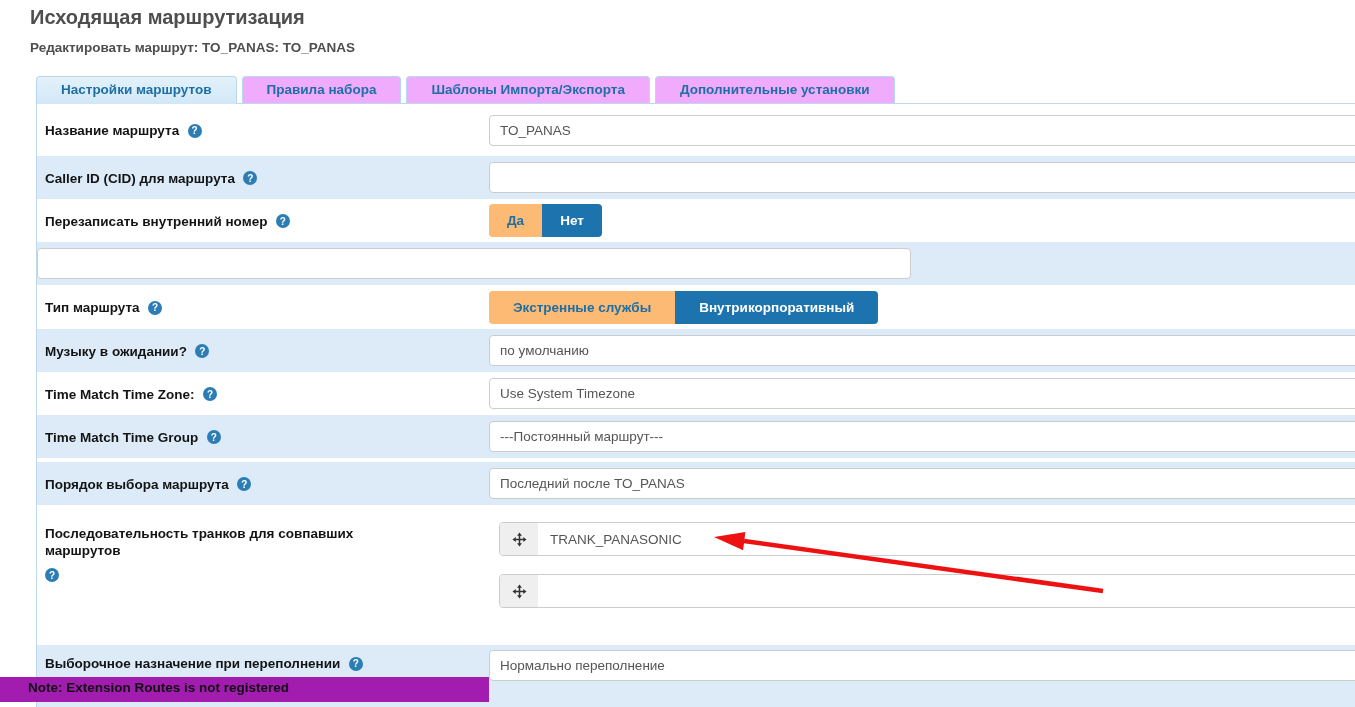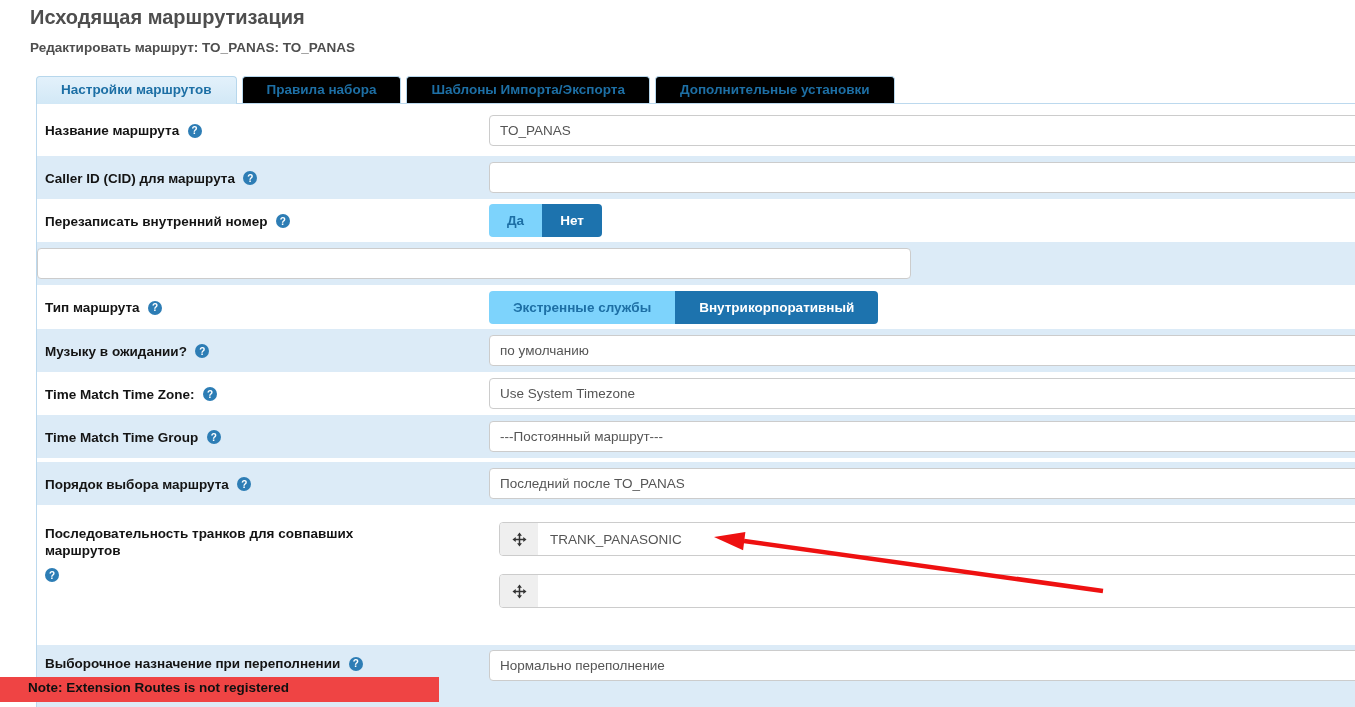--- a/index.html
+++ b/index.html
@@ -5,21 +5,21 @@
   * { margin:0; padding:0; box-sizing:border-box; }
   html,body { width:1355px; height:707px; overflow:hidden; background:#fff;
     font-family:"Liberation Sans","DejaVu Sans",sans-serif; }
   .page { position:relative; width:1355px; height:707px; }
 
   .title { position:absolute; left:30px; top:6px; font-size:20px; font-weight:bold; color:#4e4e4e; }
   .subtitle { position:absolute; left:30px; top:40px; font-size:13.5px; font-weight:bold; color:#4e4e4e; }
 
   
   .tabbar { position:absolute; left:36px; top:76px; display:flex; gap:5px; z-index:3; }
-  .tab { height:27px; line-height:26px; padding:0 24px; background:#000000;
+  .tab { height:27px; line-height:26px; padding:0 24px; background:#f0abfc;
     border:1px solid #b7d7ec; border-bottom:none; border-radius:4px 4px 0 0;
     font-size:13.5px; font-weight:bold; color:#1d6fa5; cursor:pointer; white-space:nowrap; }
   .tab.active { height:28px; background:linear-gradient(#e3f1fb,#d2e8f6); }
 
   
   .panel { position:absolute; left:36px; top:103px; width:1319px; height:604px;
     background:#fff; border-top:1px solid #bcd9ee; border-left:1px solid #bcd9ee; z-index:1; }
 
   .row { position:relative; display:flex; align-items:center; width:1326px; }
   .row.blue { background:#dcebf7; }
@@ -29,39 +29,39 @@
     width:14px; height:14px; margin-left:4px; border-radius:50%; background:#2d7db5;
     color:#fff; font-size:10px; font-weight:bold; cursor:pointer; }
   .fldcol { flex:none; position:relative; }
 
   .inp { width:874px; height:31px; border:1px solid #ccc; border-radius:4px;
     padding:0 10px; font-size:13.5px; color:#555; background:#fff; outline:none;
     font-family:"Liberation Sans","DejaVu Sans",sans-serif; }
 
   .btn-group { display:inline-flex; }
   .tbtn { height:33px; padding:0 18px; border:none; font-size:13.5px; font-weight:bold;
-    background:#7dd3fc; color:#1d6fa5; cursor:pointer;
+    background:#fdba74; color:#1d6fa5; cursor:pointer;
     font-family:"Liberation Sans","DejaVu Sans",sans-serif; }
   .tbtn.wide { padding:0 24px; }
   .tbtn:first-child { border-radius:4px 0 0 4px; }
   .tbtn:last-child { border-radius:0 4px 4px 0; }
   .tbtn.on { background:#1d73ae; color:#fff; }
 
   .gap { height:4px; background:#fff; }
 
   
   .trunkrow { position:absolute; left:462px; width:864px; height:34px; display:flex;
     border:1px solid #ccc; border-radius:4px; background:#fff; overflow:hidden; }
   .grip { width:38px; flex:none; background:#efefef; display:flex; align-items:center;
     justify-content:center; cursor:move; }
   .grip svg { display:block; }
   .trunkinp { flex:1; border:none; outline:none; padding:0 12px; font-size:13.5px; color:#555;
     background:#fff; font-family:"Liberation Sans","DejaVu Sans",sans-serif; }
 
-  .note { position:absolute; left:0; top:677px; width:439px; height:25px; background:#ef4444;
+  .note { position:absolute; left:0; top:677px; width:489px; height:25px; background:#a21caf;
     z-index:2; }
   .note span { position:absolute; left:28px; top:3px; font-size:13.5px; font-weight:bold; color:#101010; }
 
   .arrow-overlay { position:absolute; left:0; top:0; width:1355px; height:707px;
     z-index:4; pointer-events:none; }
 </style>
 </head>
 <body>
 
 <div class="page">

